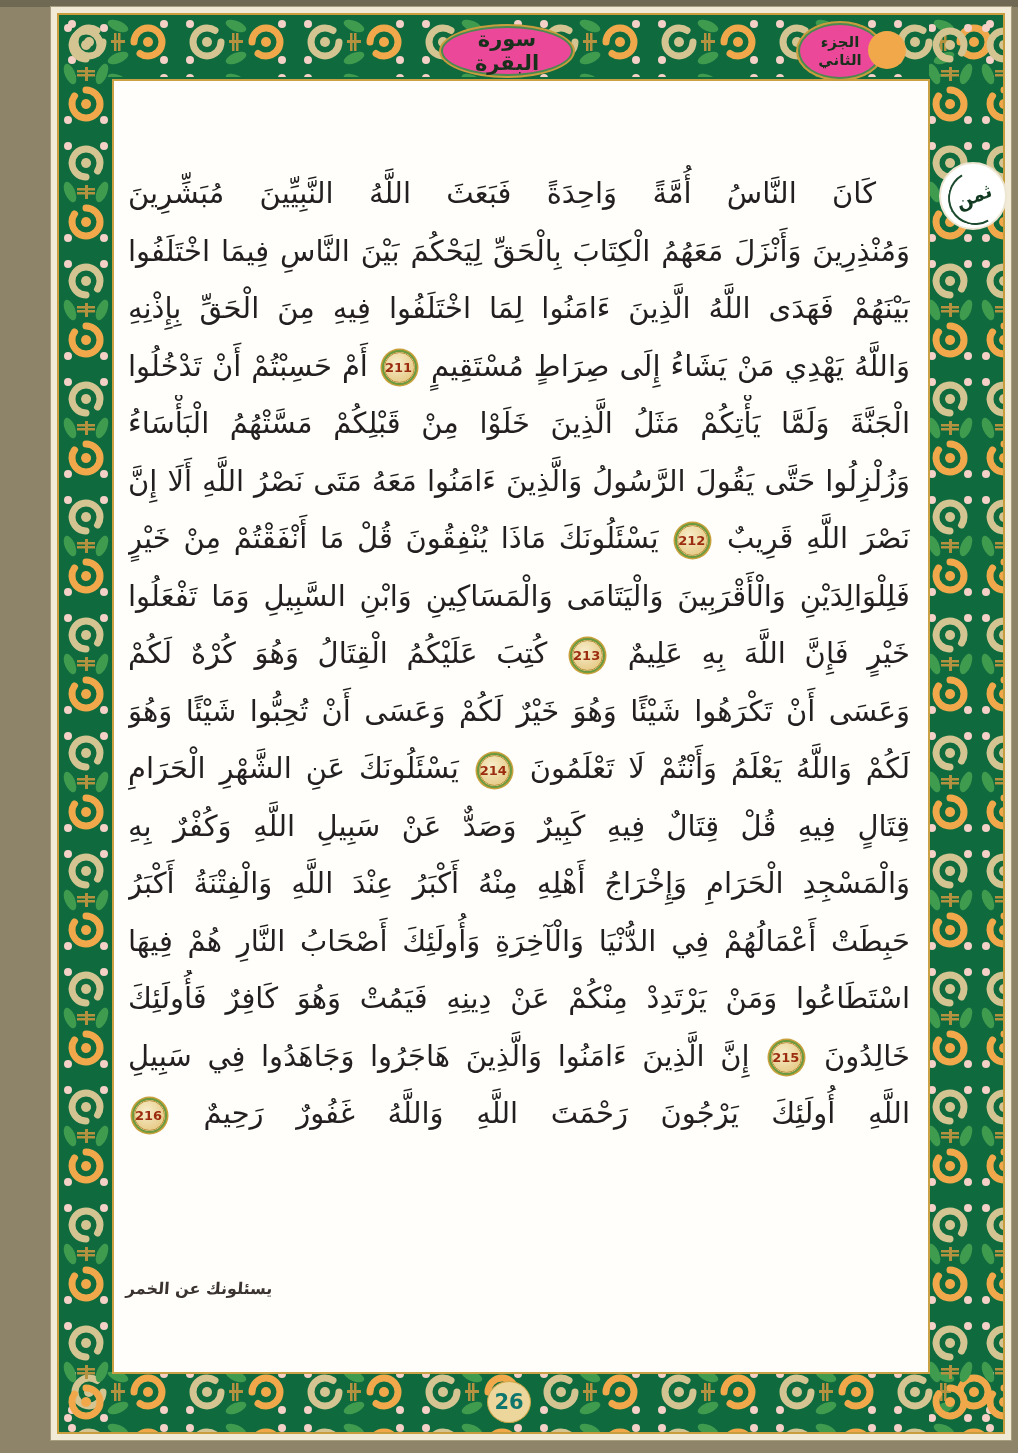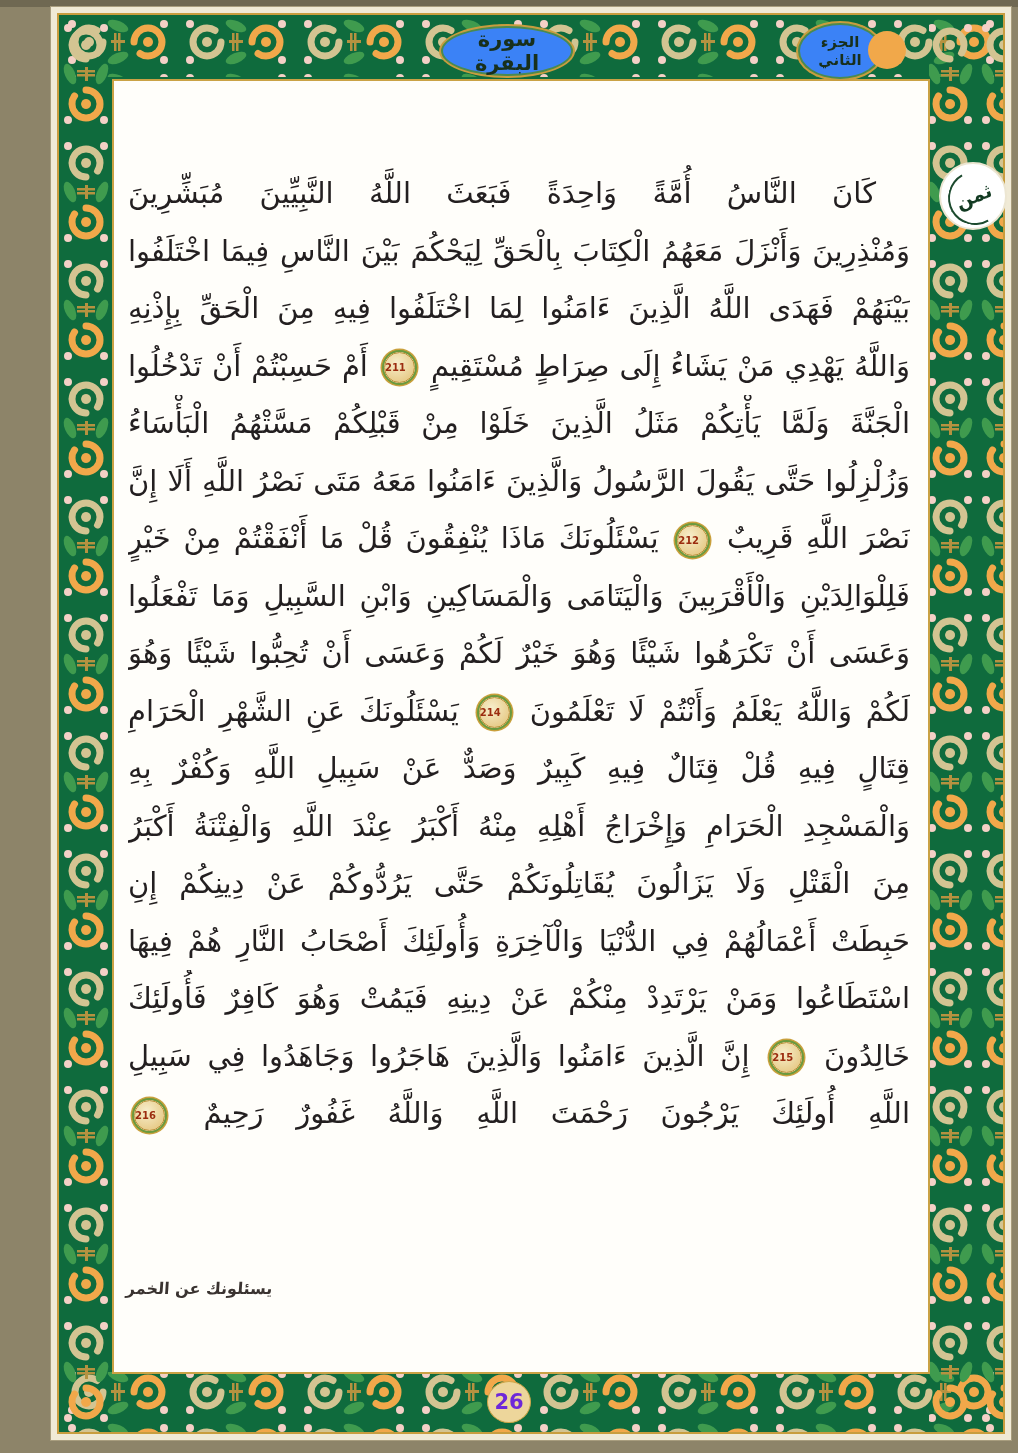--- a/index.html
+++ b/index.html
@@ -26,21 +26,21 @@
   }
   .frame svg.ornaments{position:absolute;left:0;top:0;}
   
   .page{
     position:absolute;left:53px;top:64px;right:73px;bottom:58px;
     background:#fffefa;border:2px solid #caa245;box-sizing:border-box;
   }
   
   .oval{
     position:absolute;border-radius:50%;
-    background:#3b82f6;border:2px solid #4b8a4f;
+    background:#ec4899;border:2px solid #4b8a4f;
     box-shadow:0 0 0 2px #c89d3e;
     display:flex;align-items:center;justify-content:center;
     color:#18301c;z-index:3;text-align:center;
   }
   .surah-oval{left:382px;top:11px;width:128px;height:46px;font-size:21px;font-weight:bold;}
   .juz-oval{left:739px;top:8px;width:80px;height:52px;font-size:15px;font-weight:bold;}
   .juz-oval::after{ 
     content:"";position:absolute;right:-26px;top:6px;width:38px;height:38px;
     border-radius:50%;background:#f1a84a;z-index:-1;
   }
@@ -58,21 +58,21 @@
   }
   .badge .badge-text{
     transform:rotate(-22deg);
     font-size:19px;color:#123a22;font-weight:bold;
   }
   
   .pagenum-oval{
     position:absolute;left:428px;top:1366px;width:44px;height:42px;border-radius:50%;
     background:#edd69b;border:1.5px solid #cfa648;box-sizing:border-box;
     display:flex;align-items:center;justify-content:center;
-    color:#6d28d9;font-size:21px;font-weight:bold;z-index:3;
+    color:#0f766e;font-size:21px;font-weight:bold;z-index:3;
   }
   
   #text-block{
     position:absolute;left:14px;right:18px;top:84px;
     direction:rtl;
     color:#231f20;
   }
   .qline{
     height:57.5px;line-height:57.5px;
     font-size:29px;
@@ -80,21 +80,21 @@
     overflow:hidden;
     white-space:normal;
   }
   .qline.first{padding-right:34px;}
   .run{letter-spacing:.5px;margin-top:11px;}
   .ayah{
     display:inline-block;width:29px;height:29px;border-radius:50%;
     background:radial-gradient(circle at 40% 35%,#f7eecb,#e2c074);
     border:1px solid #b98f35;
     box-shadow:0 0 0 2px #6a9a3f,0 0 0 3.5px #c9a03c;
-    color:#9b2c0f;font-size:10px;font-weight:bold;
+    color:#9b2c0f;font-size:13px;font-weight:bold;
     line-height:29px;text-align:center;vertical-align:middle;
     margin:0 6px;direction:ltr;
   }
   .catchword{
     position:absolute;left:12px;top:1198px;
     direction:rtl;font-size:16px;color:#3a3330;font-weight:bold;
     transform:skewX(-4deg);
   }
 </style>
 </head>
@@ -153,25 +153,25 @@
     <div class="page">
       <div id="text-block">
           <div class="qline first"><span class="run">كَانَ النَّاسُ أُمَّةً وَاحِدَةً فَبَعَثَ اللَّهُ النَّبِيِّينَ مُبَشِّرِينَ</span> </div>
           <div class="qline"><span class="run">وَمُنْذِرِينَ وَأَنْزَلَ مَعَهُمُ الْكِتَابَ بِالْحَقِّ لِيَحْكُمَ بَيْنَ النَّاسِ فِيمَا اخْتَلَفُوا</span> </div>
           <div class="qline"><span class="run">بَيْنَهُمْ فَهَدَى اللَّهُ الَّذِينَ ءَامَنُوا لِمَا اخْتَلَفُوا فِيهِ مِنَ الْحَقِّ بِإِذْنِهِ</span> </div>
           <div class="qline"><span class="run">وَاللَّهُ يَهْدِي مَنْ يَشَاءُ إِلَى صِرَاطٍ مُسْتَقِيمٍ</span> <span class="ayah">211</span> <span class="run">أَمْ حَسِبْتُمْ أَنْ تَدْخُلُوا</span> </div>
           <div class="qline"><span class="run">الْجَنَّةَ وَلَمَّا يَأْتِكُمْ مَثَلُ الَّذِينَ خَلَوْا مِنْ قَبْلِكُمْ مَسَّتْهُمُ الْبَأْسَاءُ وَالضَّرَّاءُ</span> </div>
           <div class="qline"><span class="run">وَزُلْزِلُوا حَتَّى يَقُولَ الرَّسُولُ وَالَّذِينَ ءَامَنُوا مَعَهُ مَتَى نَصْرُ اللَّهِ أَلَا إِنَّ</span> </div>
           <div class="qline"><span class="run">نَصْرَ اللَّهِ قَرِيبٌ</span> <span class="ayah">212</span> <span class="run">يَسْئَلُونَكَ مَاذَا يُنْفِقُونَ قُلْ مَا أَنْفَقْتُمْ مِنْ خَيْرٍ</span> </div>
           <div class="qline"><span class="run">فَلِلْوَالِدَيْنِ وَالْأَقْرَبِينَ وَالْيَتَامَى وَالْمَسَاكِينِ وَابْنِ السَّبِيلِ وَمَا تَفْعَلُوا مِنْ</span> </div>
+          <div class="qline"><span class="run">خَيْرٍ فَإِنَّ اللَّهَ بِهِ عَلِيمٌ</span> <span class="ayah">213</span> <span class="run">كُتِبَ عَلَيْكُمُ الْقِتَالُ وَهُوَ كُرْهٌ لَكُمْ</span> </div>
           <div class="qline"><span class="run">وَعَسَى أَنْ تَكْرَهُوا شَيْئًا وَهُوَ خَيْرٌ لَكُمْ وَعَسَى أَنْ تُحِبُّوا شَيْئًا وَهُوَ شَرٌّ</span> </div>
           <div class="qline"><span class="run">لَكُمْ وَاللَّهُ يَعْلَمُ وَأَنْتُمْ لَا تَعْلَمُونَ</span> <span class="ayah">214</span> <span class="run">يَسْئَلُونَكَ عَنِ الشَّهْرِ الْحَرَامِ</span> </div>
           <div class="qline"><span class="run">قِتَالٍ فِيهِ قُلْ قِتَالٌ فِيهِ كَبِيرٌ وَصَدٌّ عَنْ سَبِيلِ اللَّهِ وَكُفْرٌ بِهِ</span> </div>
           <div class="qline"><span class="run">وَالْمَسْجِدِ الْحَرَامِ وَإِخْرَاجُ أَهْلِهِ مِنْهُ أَكْبَرُ عِنْدَ اللَّهِ وَالْفِتْنَةُ أَكْبَرُ</span> </div>
-          <div class="qline"><span class="run">مِنَ الْقَتْلِ وَلَا يَزَالُونَ يُقَاتِلُونَكُمْ حَتَّى يَرُدُّوكُمْ عَنْ دِينِكُمْ إِنِ</span> </div>
           <div class="qline"><span class="run">حَبِطَتْ أَعْمَالُهُمْ فِي الدُّنْيَا وَالْآخِرَةِ وَأُولَئِكَ أَصْحَابُ النَّارِ هُمْ فِيهَا</span> </div>
           <div class="qline"><span class="run">اسْتَطَاعُوا وَمَنْ يَرْتَدِدْ مِنْكُمْ عَنْ دِينِهِ فَيَمُتْ وَهُوَ كَافِرٌ فَأُولَئِكَ</span> </div>
           <div class="qline"><span class="run">خَالِدُونَ</span> <span class="ayah">215</span> <span class="run">إِنَّ الَّذِينَ ءَامَنُوا وَالَّذِينَ هَاجَرُوا وَجَاهَدُوا فِي سَبِيلِ</span> </div>
           <div class="qline"><span class="run">اللَّهِ أُولَئِكَ يَرْجُونَ رَحْمَتَ اللَّهِ وَاللَّهُ غَفُورٌ رَحِيمٌ</span> <span class="ayah">216</span> </div>
         </div>
       <div class="catchword">يسئلونك عن الخمر</div>
     </div>
 
   </div>
 </div>

